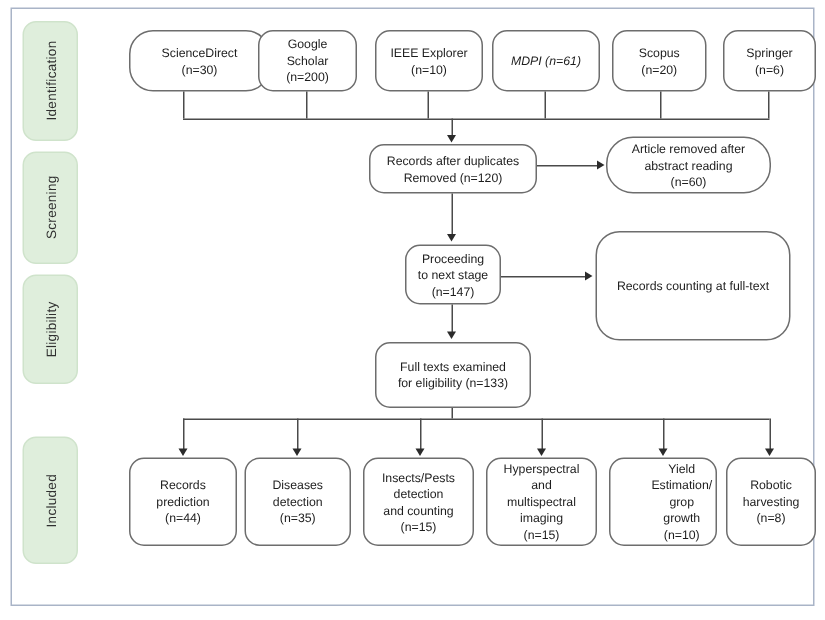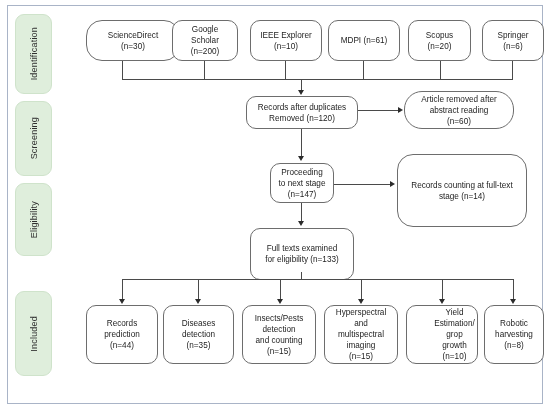--- a/index.html
+++ b/index.html
@@ -105,21 +105,21 @@
           <div>Scholar</div>
           <div>(n=200)</div>
       </div>
     </div>
     <div class="box" style="left:242px;top:14px;width:72px;height:41px;">
       <div>
         <div>IEEE Explorer</div>
           <div>(n=10)</div>
       </div>
     </div>
-    <div class="box" style="left:320px;top:14px;width:72px;height:41px;">
+    <div class="box" style="left:320px;top:14px;width:72px;height:41px;font-style:italic;">
       <div>
         <div>MDPI (n=61)</div>
       </div>
     </div>
     <div class="box" style="left:400px;top:14px;width:63px;height:41px;">
       <div>
         <div>Scopus</div>
           <div>(n=20)</div>
       </div>
     </div>
@@ -167,31 +167,30 @@
       <div>
         <div>Proceeding</div>
         <div>to next stage</div>
         <div>(n=147)</div>
       </div>
     </div>
 
     <div class="box big" style="left:389px;top:148px;width:130px;height:73px;">
       <div>
         <div>Records counting at full-text</div>
-        <div>stage (n=14)</div>
       </div>
     </div>
 
     <div class="hline" style="left:326px;top:178px;width:57px;"></div>
     <div class="arrow-r" style="left:382px;top:174.5px;"></div>
 
     <div class="vline" style="left:293px;top:197px;height:19px;"></div>
     <div class="arrow-d" style="left:290px;top:215px;"></div>
 
-    <div class="box" style="left:242px;top:222px;width:104px;height:52px;">
+    <div class="box" style="left:242px;top:222px;width:104px;height:44px;">
       <div>
         <div>Full texts examined</div>
         <div>for eligibility (n=133)</div>
       </div>
     </div>
 
     <div class="vline" style="left:293px;top:266px;height:7px;"></div>
     <div class="hline" style="left:114px;top:273px;width:391px;"></div>
 
     <div class="vline" style="left:114px;top:273px;height:21px;"></div>

